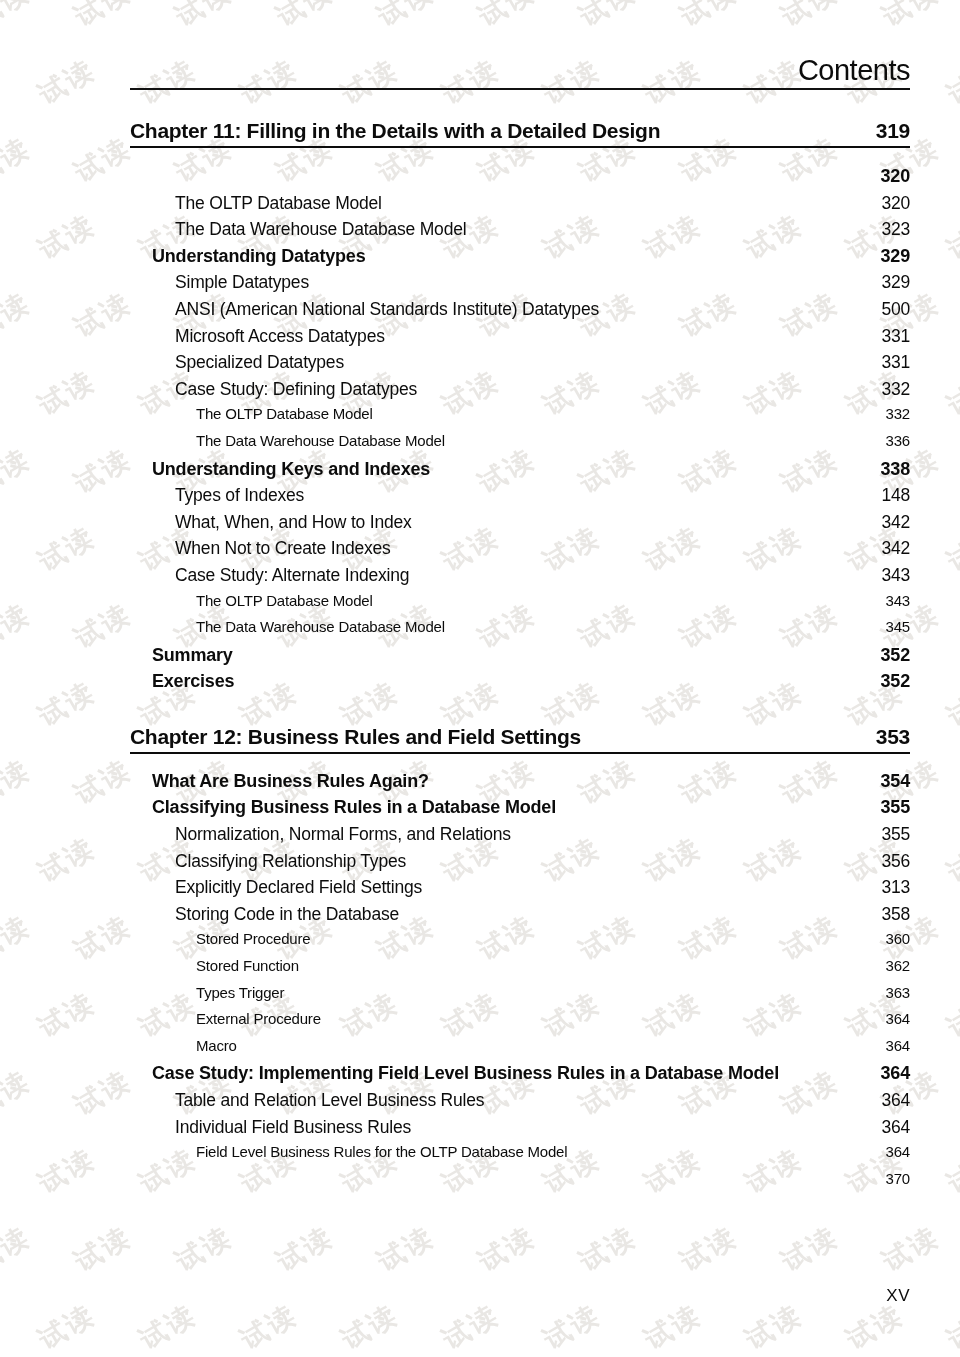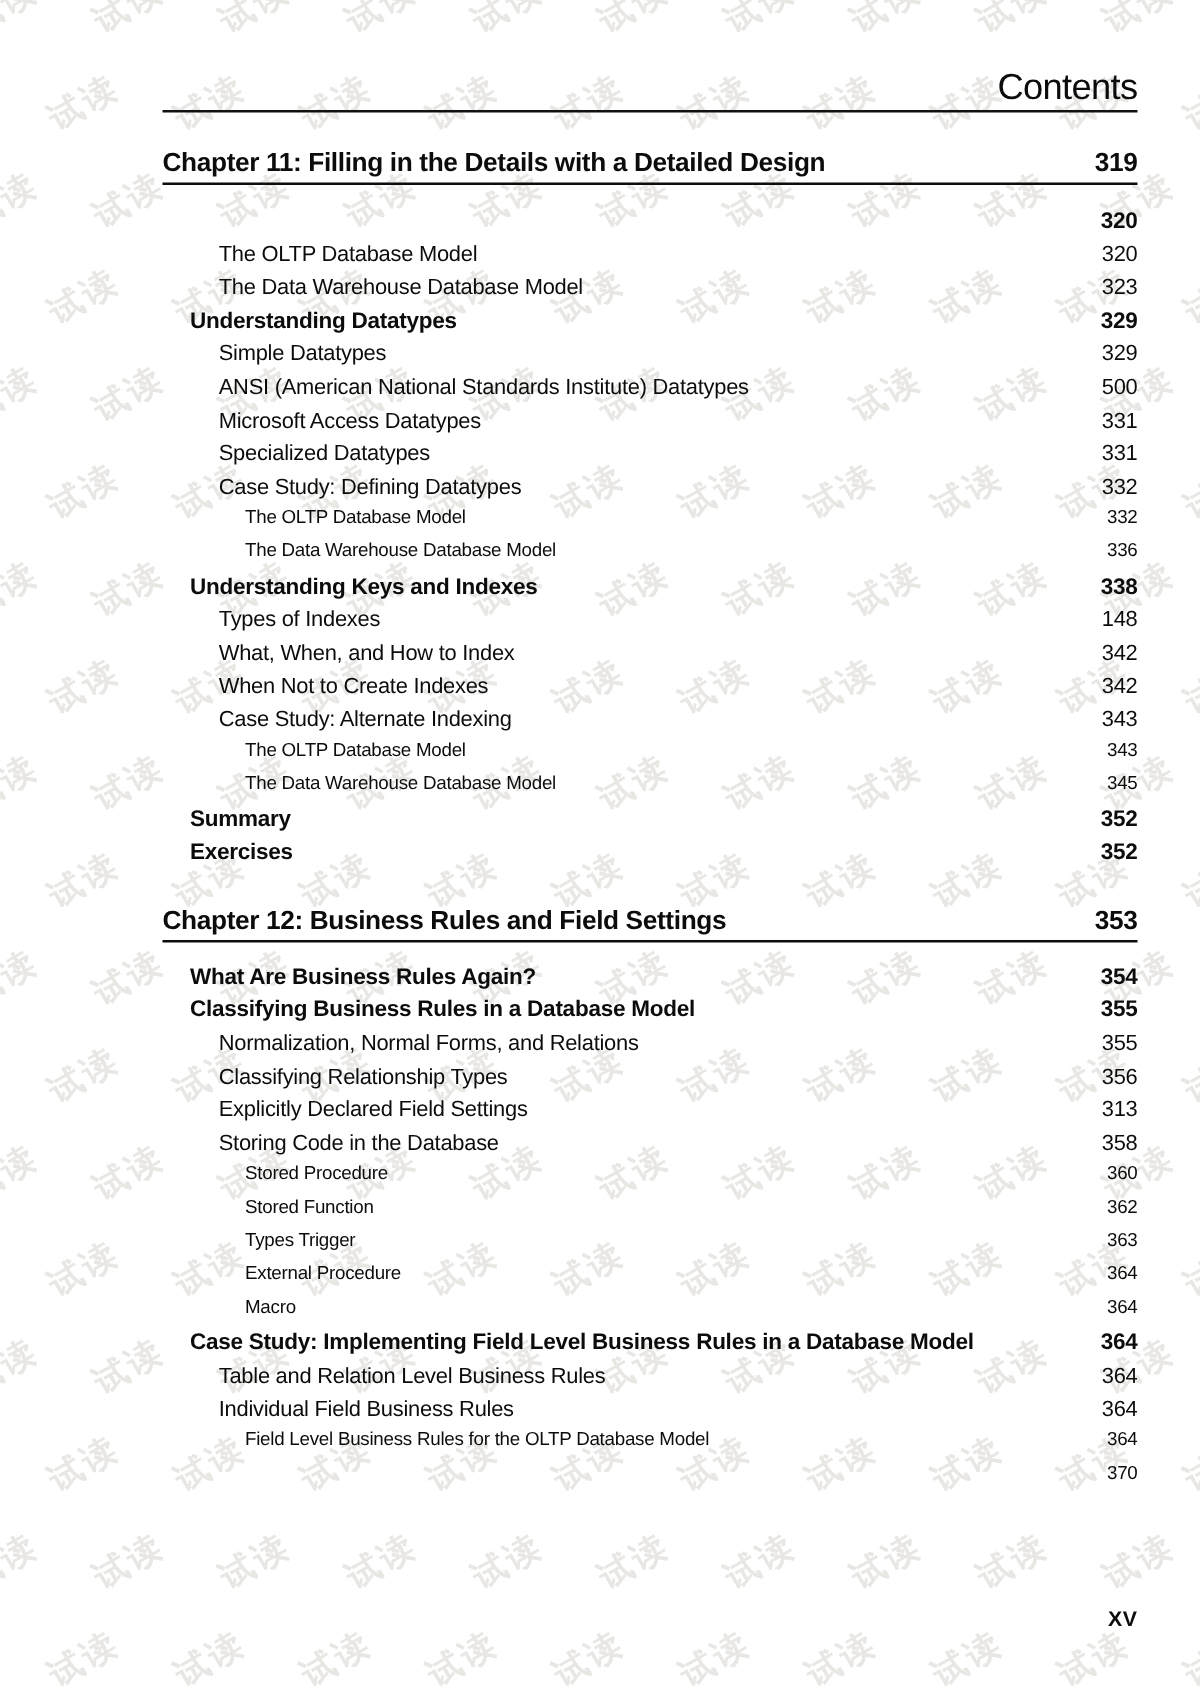--- a/index.html
+++ b/index.html
@@ -58,21 +58,21 @@
   }
   .toc-section + .toc-section .lvl-chapter { margin-top: 26px; margin-bottom: 17px; }
   .lvl-1 { font-size: 18px; font-weight: 700; padding-left: 22px; }
   .lvl-2 { font-size: 17.5px; font-weight: 400; padding-left: 45px; }
   .lvl-3 { font-size: 15px;  font-weight: 400; padding-left: 66px; }
   .folio {
     position: absolute;
     top: 1286px;
     right: 50px;
     font-size: 17px;
-    font-weight: 700;
+    font-weight: 400;
     letter-spacing: 0.5px;
   }
 </style>
 </head>
 <body>
 
 <div class="watermark-layer" id="watermarks">
     <span class="wm" style="color: rgb(233, 231, 228); left: -28px; top: -14px;">试读</span>
     <span class="wm" style="color: rgb(233, 231, 228); left: 73px; top: -14px;">试读</span>
     <span class="wm" style="color: rgb(233, 231, 228); left: 174px; top: -14px;">试读</span>

